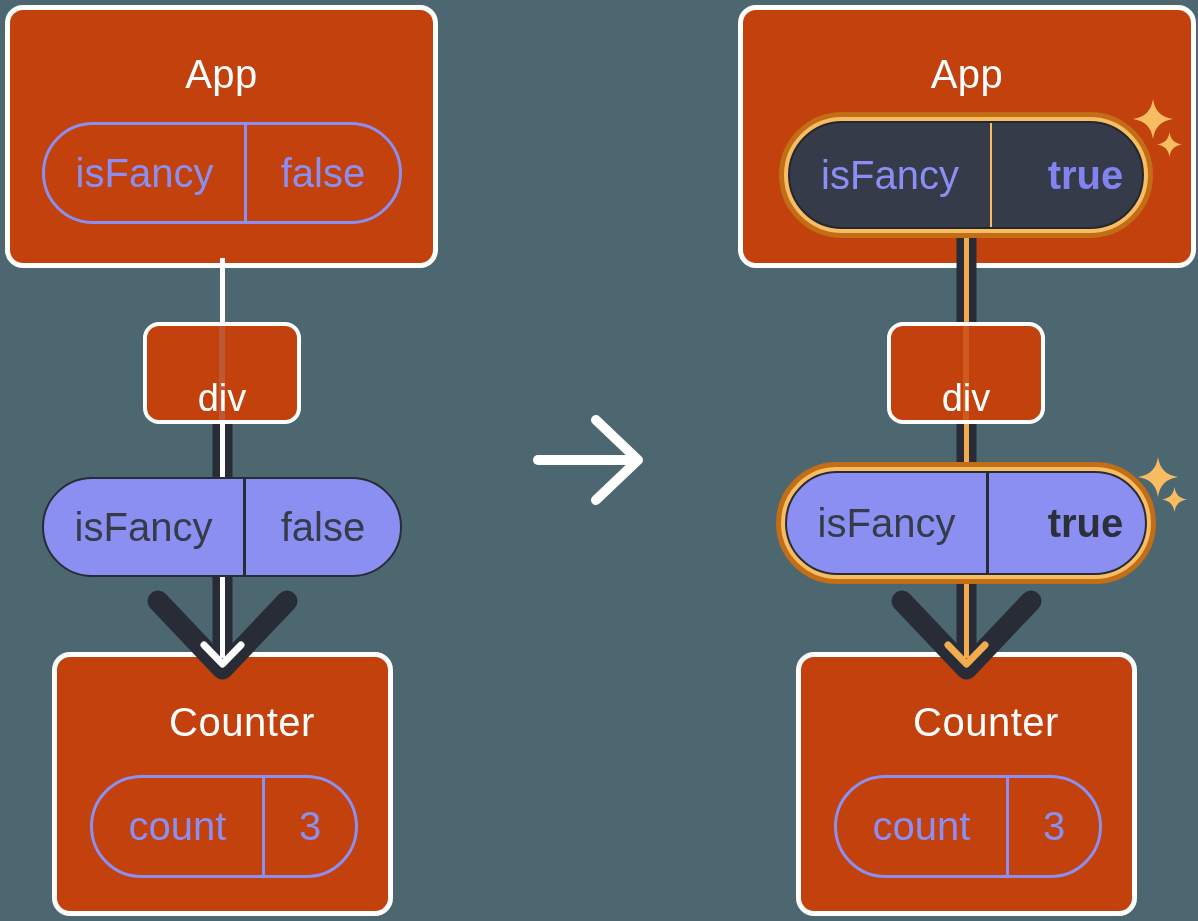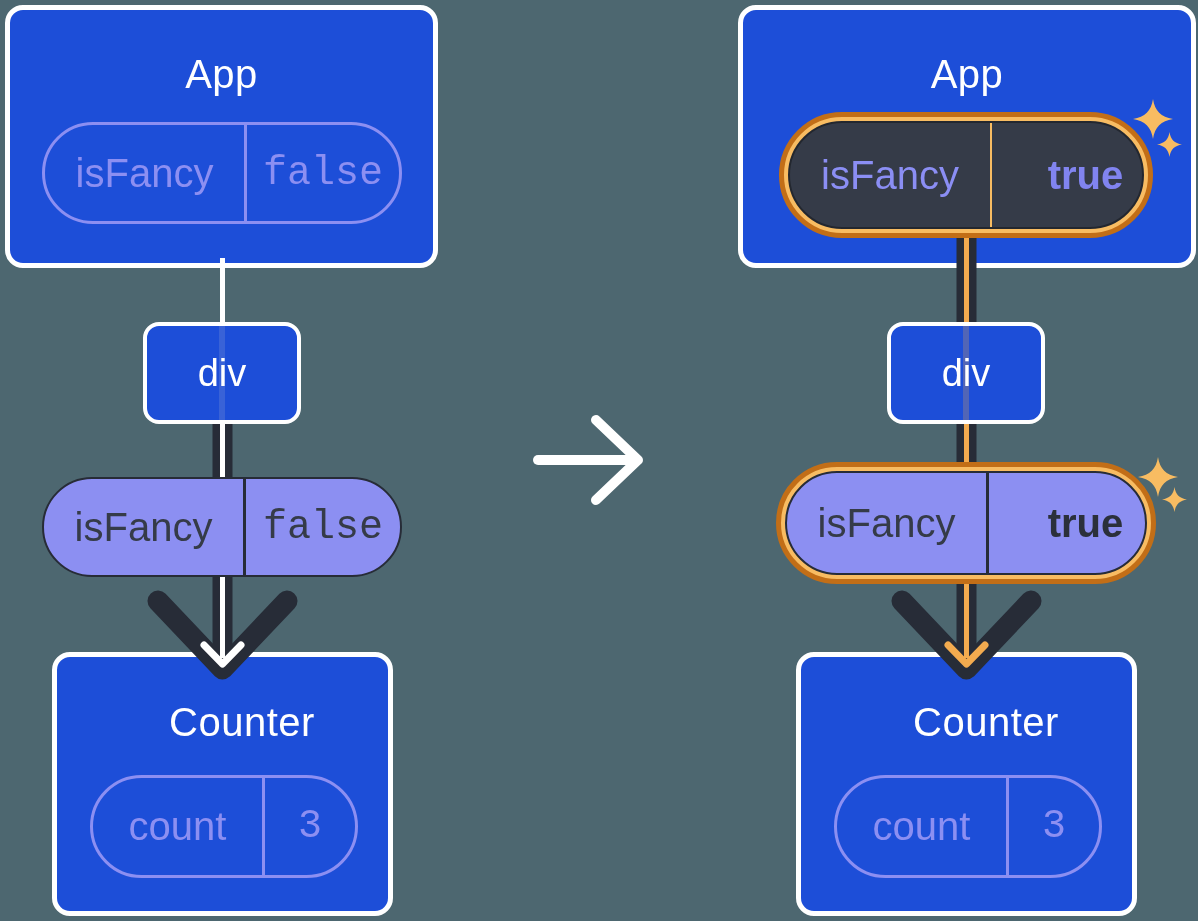--- a/index.html
+++ b/index.html
@@ -2,55 +2,55 @@
 <html><head>
 <meta charset="utf-8">
 <style>
   html,body{margin:0;padding:0;background:#4D6770;}
   .stage{
     position:relative;width:1198px;height:921px;background:#4D6770;
     font-family:"Liberation Sans",sans-serif;overflow:hidden;
   }
   
   .cbox{
-    position:absolute;background:#1d4ed8;border:5px solid #FFFFFF;
+    position:absolute;background:#c2410c;border:5px solid #FFFFFF;
     border-radius:18px;box-sizing:border-box;
   }
   .cbox .title{
     color:#FFFFFF;font-size:40px;font-weight:500;text-align:center;
     margin:0;letter-spacing:.5px;
   }
   .app-before{left:5px;top:5px;width:433px;height:263px;}
   .app-after{left:738px;top:5px;width:458px;height:263px;}
   .app-before .title,.app-after .title{margin-top:42px;}
   .counter-before{left:52px;top:652px;width:341px;height:264px;}
   .counter-after{left:796px;top:652px;width:341px;height:264px;}
   .counter-before .title,.counter-after .title{margin-top:43px;padding-left:39px;}
   .divbox{
     width:158px;height:102px;border-width:4px;border-radius:16px;
-    display:flex;align-items:center;justify-content:center;
+    display:flex;align-items:flex-end;justify-content:center;
   }
   .div-before{position:absolute;left:143px;top:322px;}
   .div-after{position:absolute;left:887px;top:322px;}
   .divbox .label{color:#FFFFFF;font-size:38px;font-weight:500;position:relative;z-index:2;}
   .divbox::after{
     content:"";position:absolute;top:0;bottom:0;left:50%;width:6px;
     transform:translateX(-50%);z-index:1;
   }
   .div-before::after{background:rgba(171,182,214,0.20);}
   .div-after::after{background:rgba(243,171,79,0.25);}
 
   
   .pill{
     position:absolute;display:flex;box-sizing:border-box;border-radius:999px;
     font-size:40px;z-index:6;
   }
   .pill .cell{display:flex;align-items:center;justify-content:center;box-sizing:border-box;}
   .pill .cell.k{width:202px;}
-  .pill .cell.v{flex:1;font-family:Liberation Mono, monospace;}
+  .pill .cell.v{flex:1;}
   .pill-outline{border:3px solid #8C8FF2;color:#8C8FF2;}
   .pill-outline .cell.k{border-right:3px solid #8C8FF2;}
   .pill-solid{background:#8C8FF2;border:2px solid #272C37;color:#353B48;}
   .pill-solid .cell.k{border-right:3px solid #272C37;}
   .app-pill-before{left:42px;top:122px;width:360px;height:102px;}
   .flow-pill-before{left:42px;top:477px;width:360px;height:100px;}
   .counter-pill-before{left:90px;top:775px;width:268px;height:103px;}
   .counter-pill-after{left:834px;top:775px;width:268px;height:103px;}
   .counter-pill-before .cell.k,.counter-pill-after .cell.k{width:172px;}
 

